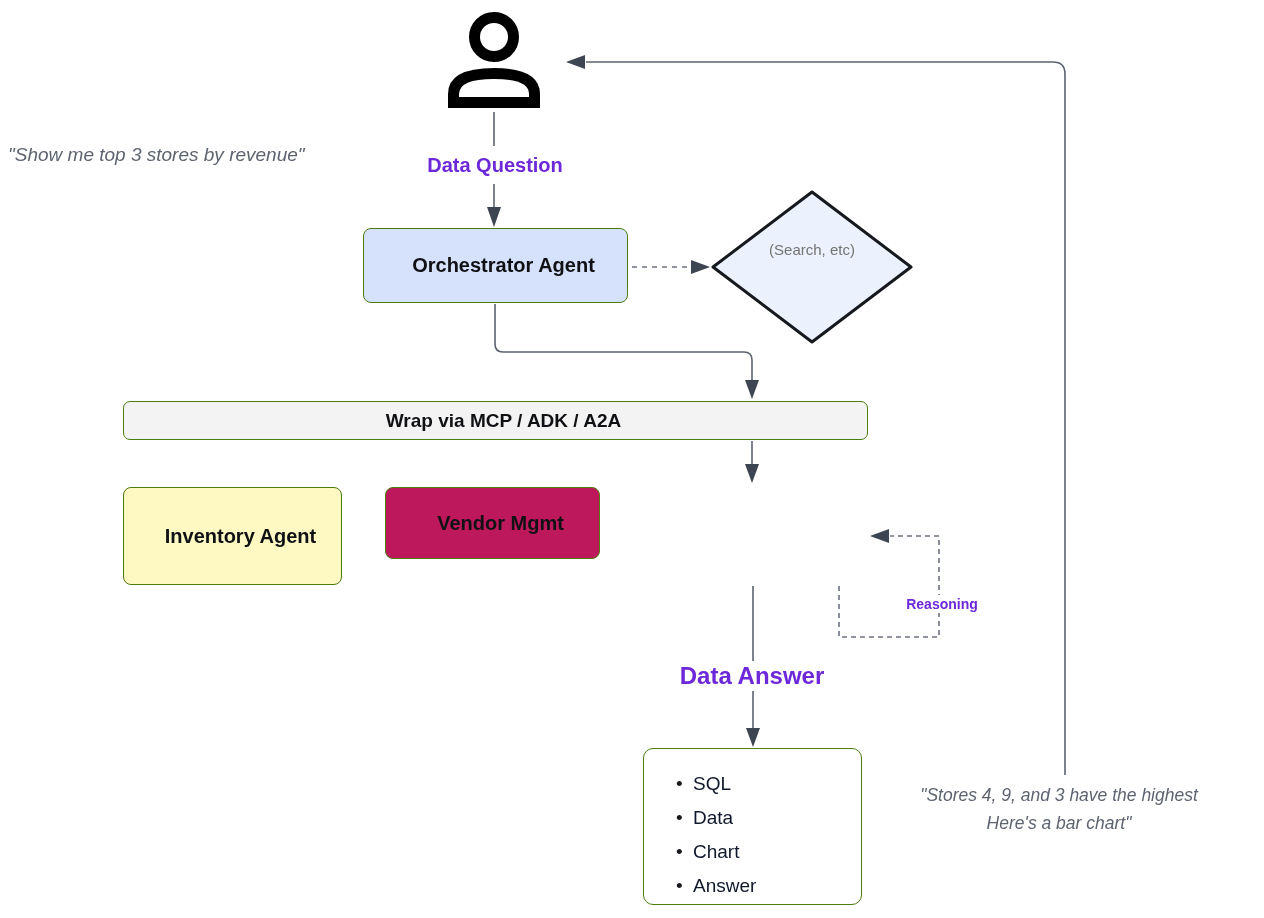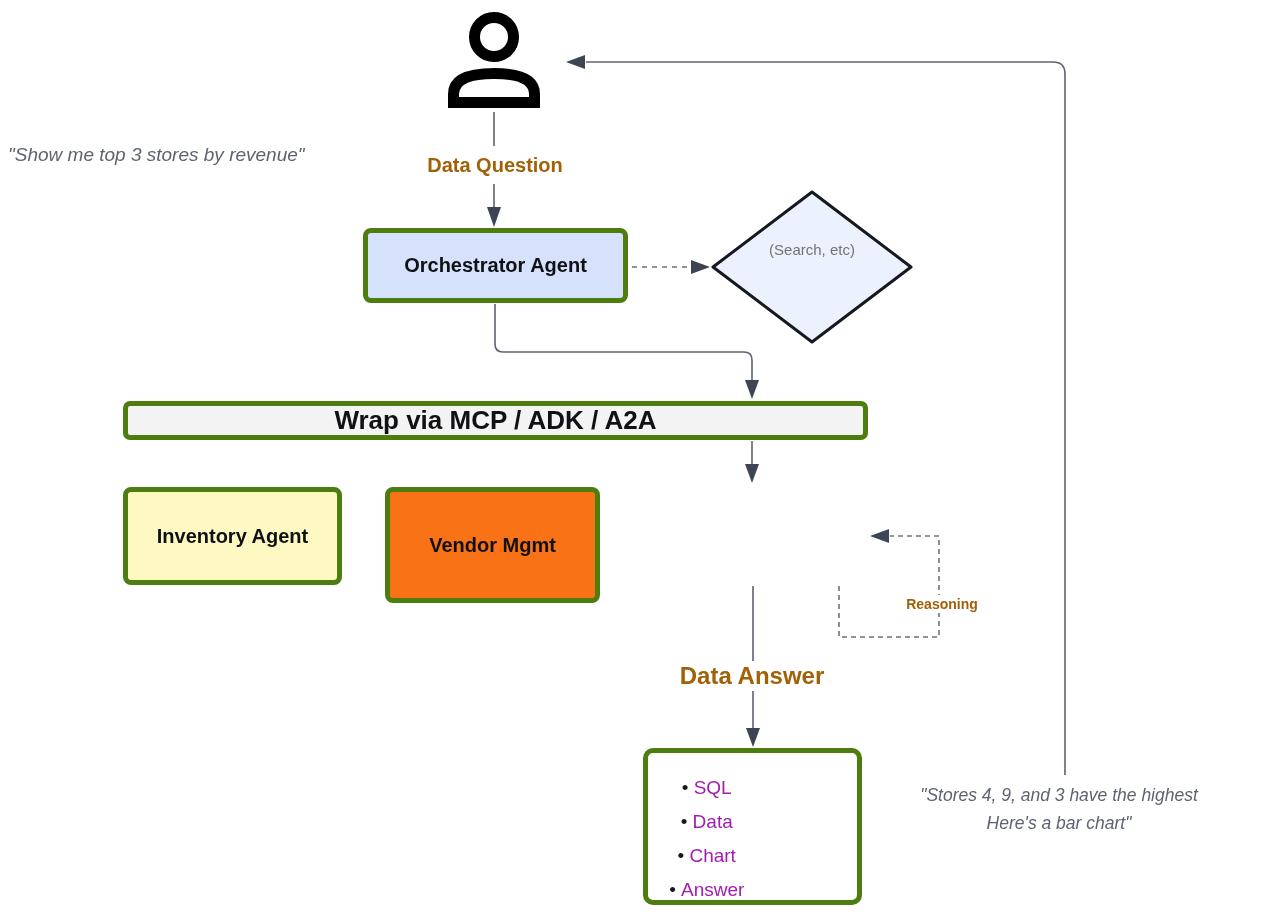--- a/index.html
+++ b/index.html
@@ -17,46 +17,47 @@
     left: 0; top: 0;
     width: 1264px; height: 918px;
     z-index: 1;
   }
   .node {
     position: absolute;
     z-index: 2;
     display: flex;
     align-items: center;
     justify-content: center;
-    border: 5px solid #4d7c0f;
+    border: 1px solid #4d7c0f;
     border-radius: 8px;
     font-weight: bold;
     font-size: 20px;
     color: #101114;
     text-align: center;
+    padding-left: 16px;
   }
   .node-orchestrator { left: 363px; top: 228px; width: 265px; height: 75px; background: #d6e2fc; }
-  .node-bar { left: 123px; top: 401px; width: 745px; height: 39px; background: #f3f3f4; border-radius: 7px; font-size: 26px; }
+  .node-bar { left: 123px; top: 401px; width: 745px; height: 39px; background: #f3f3f4; border-radius: 7px; font-size: 19px; }
   .node-inventory { left: 123px; top: 487px; width: 219px; height: 98px; background: #fef9c3; }
-  .node-vendor { left: 385px; top: 487px; width: 215px; height: 116px; background: #f97316; }
+  .node-vendor { left: 385px; top: 487px; width: 215px; height: 72px; background: #be185d; }
   .node-sales { left: 645px; top: 484px; width: 223px; height: 101px; background: #e2f5e2; }
   .node-output {
     left: 643px; top: 748px; width: 219px; height: 157px;
     background: #ffffff; border-radius: 10px;
     align-items: flex-start; justify-content: flex-start;
     font-weight: normal; font-size: 19px;
   }
   .node-output ul {
     list-style: none;
     margin: 18px 0 0 16px;
   }
   .node-output li {
     line-height: 34px;
-    color: #a21caf;
-    text-align: center;
+    color: #0f172a;
+    text-align: left;
   }
   .node-output li::before {
     content: "•";
     display: inline-block;
     width: 17px;
     color: #16181c;
   }
   .diamond-label {
     position: absolute;
     left: 713px; top: 238px; width: 198px;
@@ -66,21 +67,21 @@
   }
   .diamond-title { font-weight: bold; font-size: 16px; color: #2f353e; }
   .diamond-sub { font-size: 15px; color: #737373; }
   .edge-label {
     position: absolute;
     z-index: 3;
     transform: translate(-50%, -50%);
     background: #ffffff;
     padding: 1px 5px;
     font-weight: bold;
-    color: #a16207;
+    color: #6d28d9;
     white-space: nowrap;
   }
   .label-question { left: 495px; top: 165px; font-size: 20px; }
   .label-answer   { left: 752px; top: 676px; font-size: 24px; }
   .label-reasoning{ left: 942px; top: 604px; font-size: 14px; }
   .quote {
     position: absolute;
     z-index: 2;
     font-style: italic;
     color: #5d6470;

